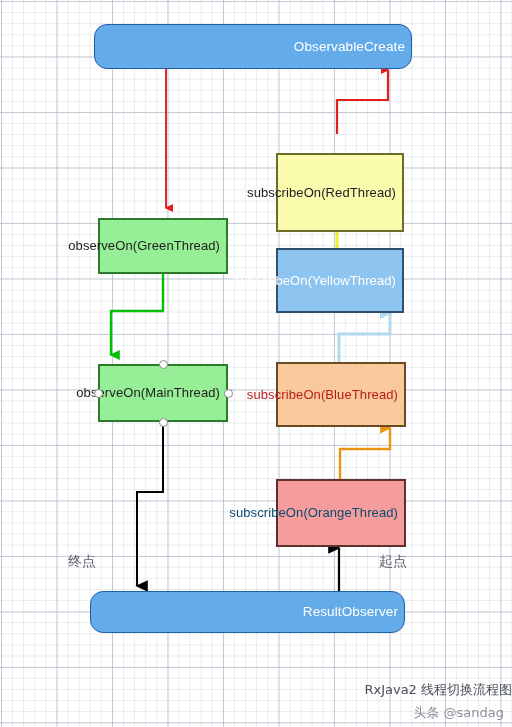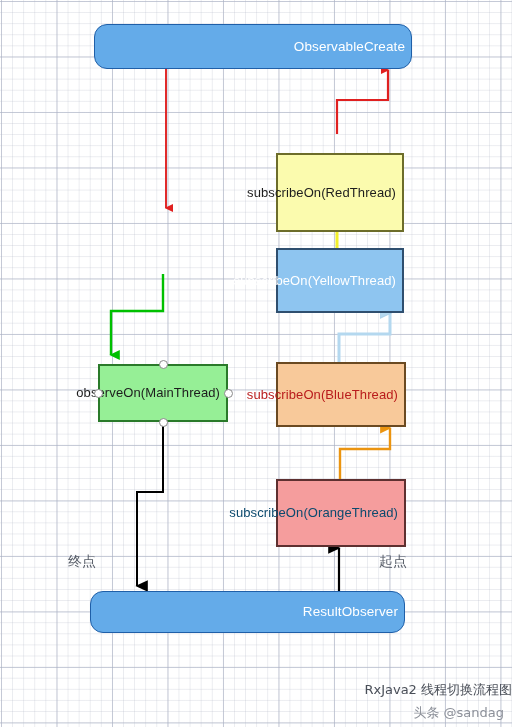--- a/index.html
+++ b/index.html
@@ -104,20 +104,23 @@
 
     <path d="M340,479 L340,449 L390,449 L390,428" fill="none" stroke="#eb9410" stroke-width="2.4" marker-end="url(#ah-orange)"></path>
 
     <path d="M339,592 L339,548" fill="none" stroke="#000000" stroke-width="2.2" marker-end="url(#ah-black)"></path>
   </svg>
 
   <div class="node pill" style="left:94px;top:24px;width:318px;height:45px;">
     <span>ObservableCreate</span>
   </div>
 
+  <div class="node rect n-green" style="left:98px;top:218px;width:130px;height:56px;">
+    <span>observeOn(GreenThread)</span>
+  </div>
 
   <div class="node rect n-green" style="left:98px;top:364px;width:130px;height:58px;">
     <span>observeOn(MainThread)</span>
   </div>
   <div class="handle" style="left:163px;top:364px;"></div>
   <div class="handle" style="left:163px;top:422px;"></div>
   <div class="handle" style="left:98px;top:393px;"></div>
   <div class="handle" style="left:228px;top:393px;"></div>
 
   <div class="node pill" style="left:90px;top:591px;width:315px;height:42px;padding-left:28px;">

